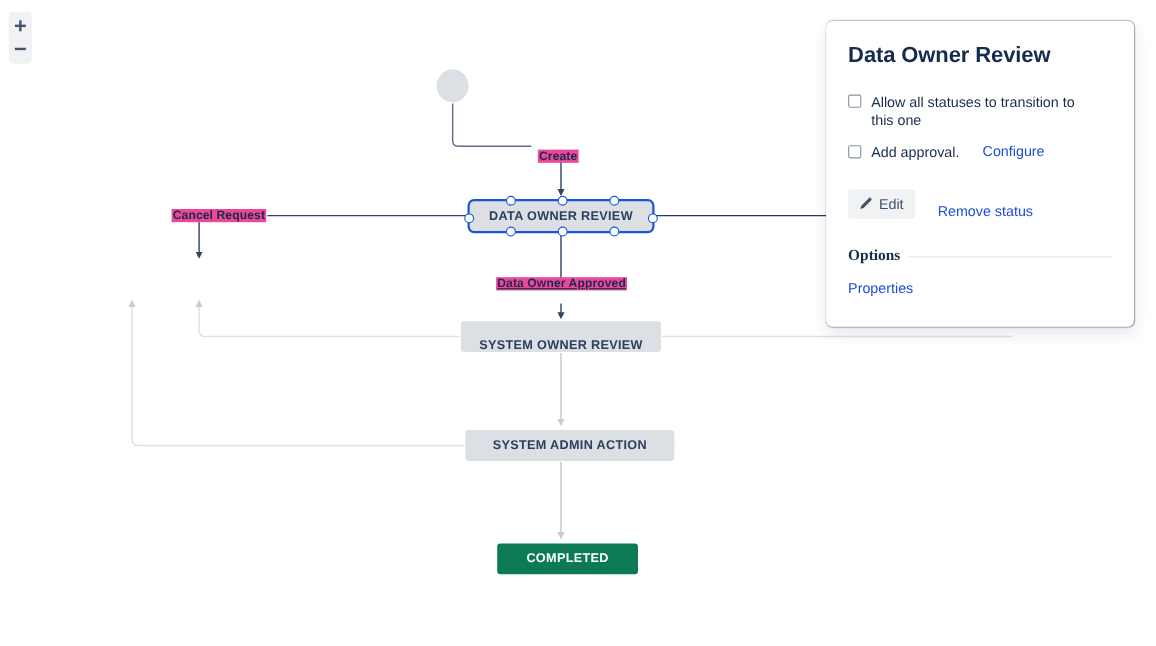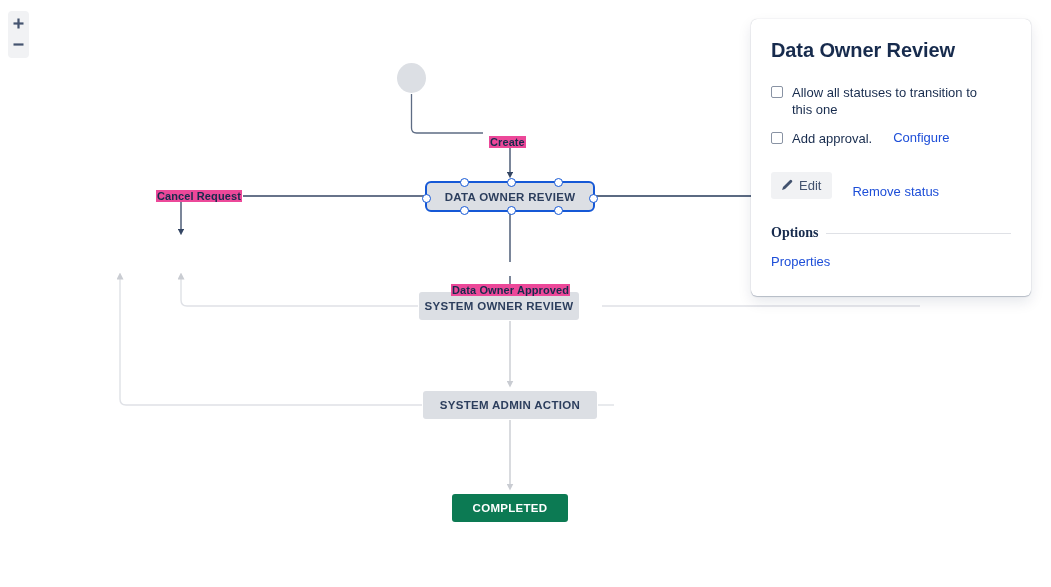--- a/index.html
+++ b/index.html
@@ -251,44 +251,44 @@
 
     <path d="M 602 306 L 920 306" fill="none" stroke="#dfe1e6" stroke-width="1.4"></path>
 
     <path d="M 598 405 L 614 405" fill="none" stroke="#dfe1e6" stroke-width="1.4"></path>
   </svg>
 
   <div class="start-node" style="left:397px;top:63px;"></div>
 
   <div class="edge-label" style="left:489px;top:136px;">Create</div>
   <div class="edge-label" style="left:156px;top:190px;">Cancel Request</div>
-  <div class="edge-label" style="left:451px;top:284px;">Data Owner Approved</div>
+  <div class="edge-label" style="left:451px;top:252px;text-decoration:underline;">Data Owner Approved</div>
 
   <div class="node selected" style="left:425px;top:181px;width:170px;height:31px;">
     <span class="node-label">DATA OWNER REVIEW</span>
     <span class="handle" style="left:-5px;top:11px;"></span>
     <span class="handle" style="right:-5px;top:11px;"></span>
     <span class="handle" style="left:33px;top:-5px;"></span>
     <span class="handle" style="left:80px;top:-5px;"></span>
     <span class="handle" style="left:127px;top:-5px;"></span>
     <span class="handle" style="left:33px;bottom:-5px;"></span>
     <span class="handle" style="left:80px;bottom:-5px;"></span>
     <span class="handle" style="left:127px;bottom:-5px;"></span>
   </div>
 
 
-  <div class="node grey" style="left:419px;top:292px;width:160px;height:28px;">
+  <div class="node grey" style="left:419px;top:292px;width:182px;height:28px;align-items:flex-end;">
     <span class="node-label">SYSTEM OWNER REVIEW</span>
   </div>
 
-  <div class="node grey" style="left:423px;top:391px;width:174px;height:28px;">
+  <div class="node grey" style="left:423px;top:391px;width:190px;height:28px;">
     <span class="node-label">SYSTEM ADMIN ACTION</span>
   </div>
 
-  <div class="node green" style="left:452px;top:494px;width:116px;height:28px;">
+  <div class="node green" style="left:452px;top:494px;width:128px;height:28px;">
     <span class="node-label">COMPLETED</span>
   </div>
 
   <div class="panel">
     <h2 class="panel-title">Data Owner Review</h2>
 
     <div class="cb-row">
       <span class="cb"></span>
       <span class="cb-text">Allow all statuses to transition to this one</span>
     </div>

